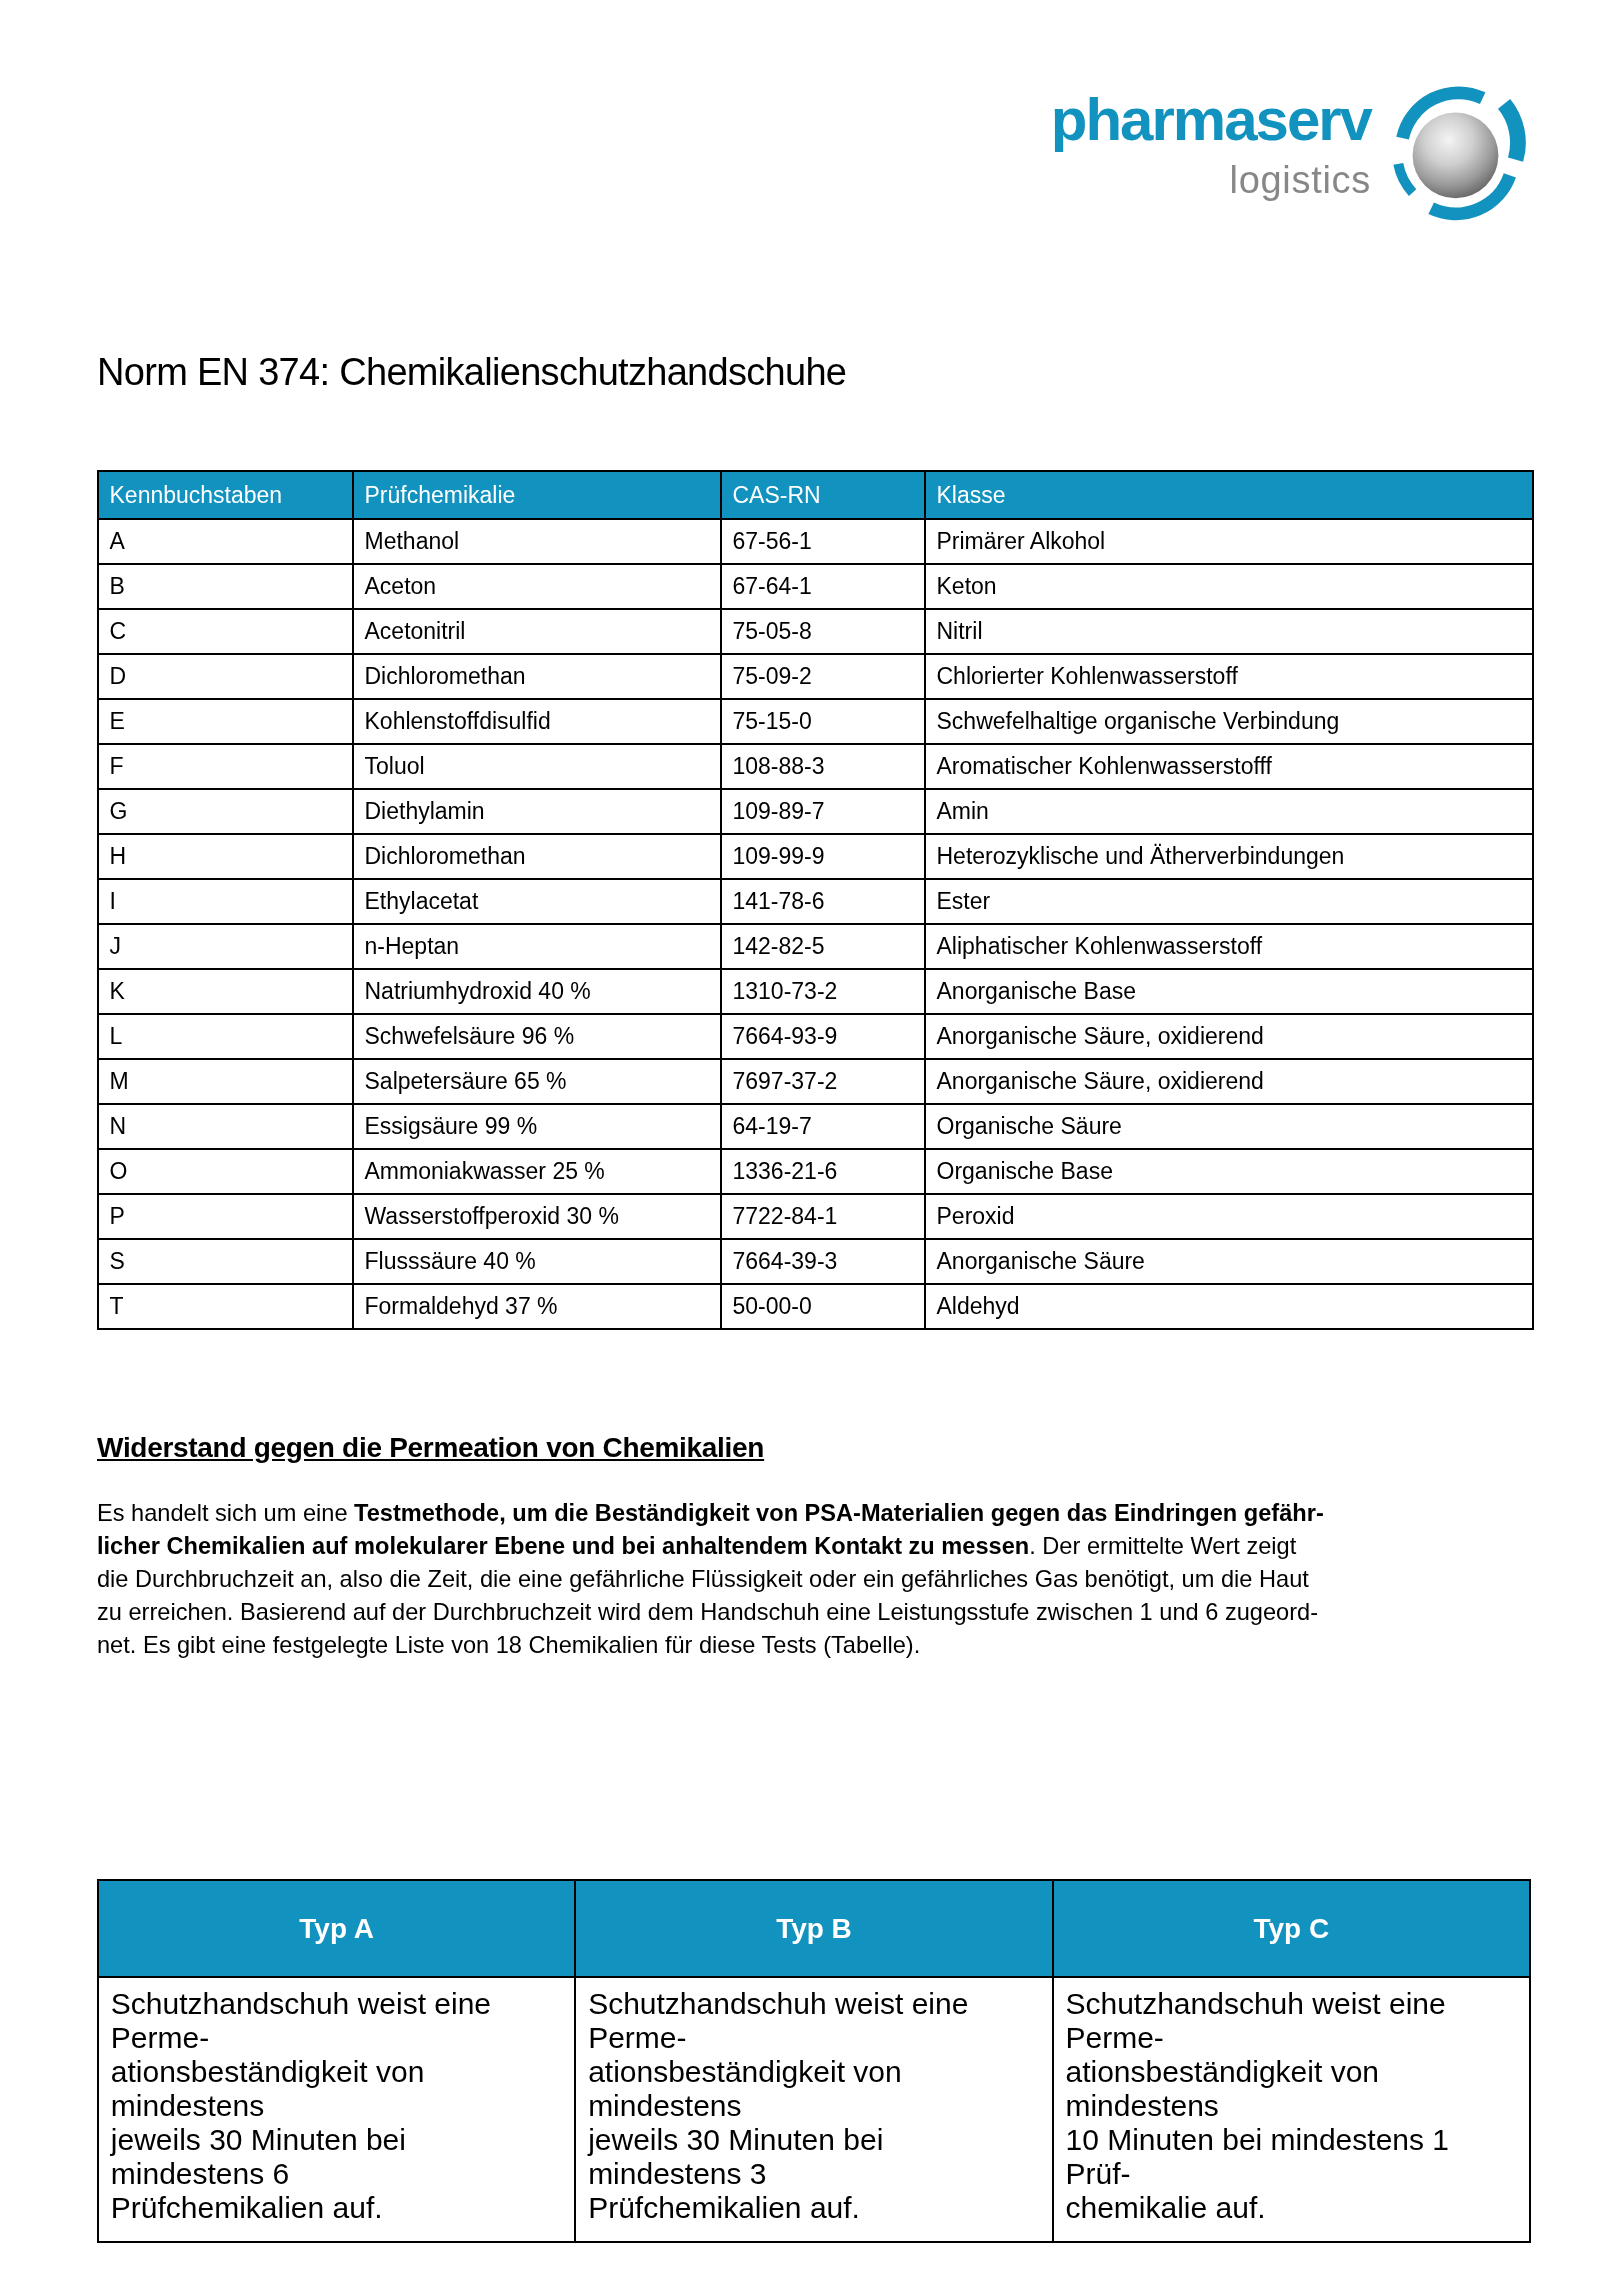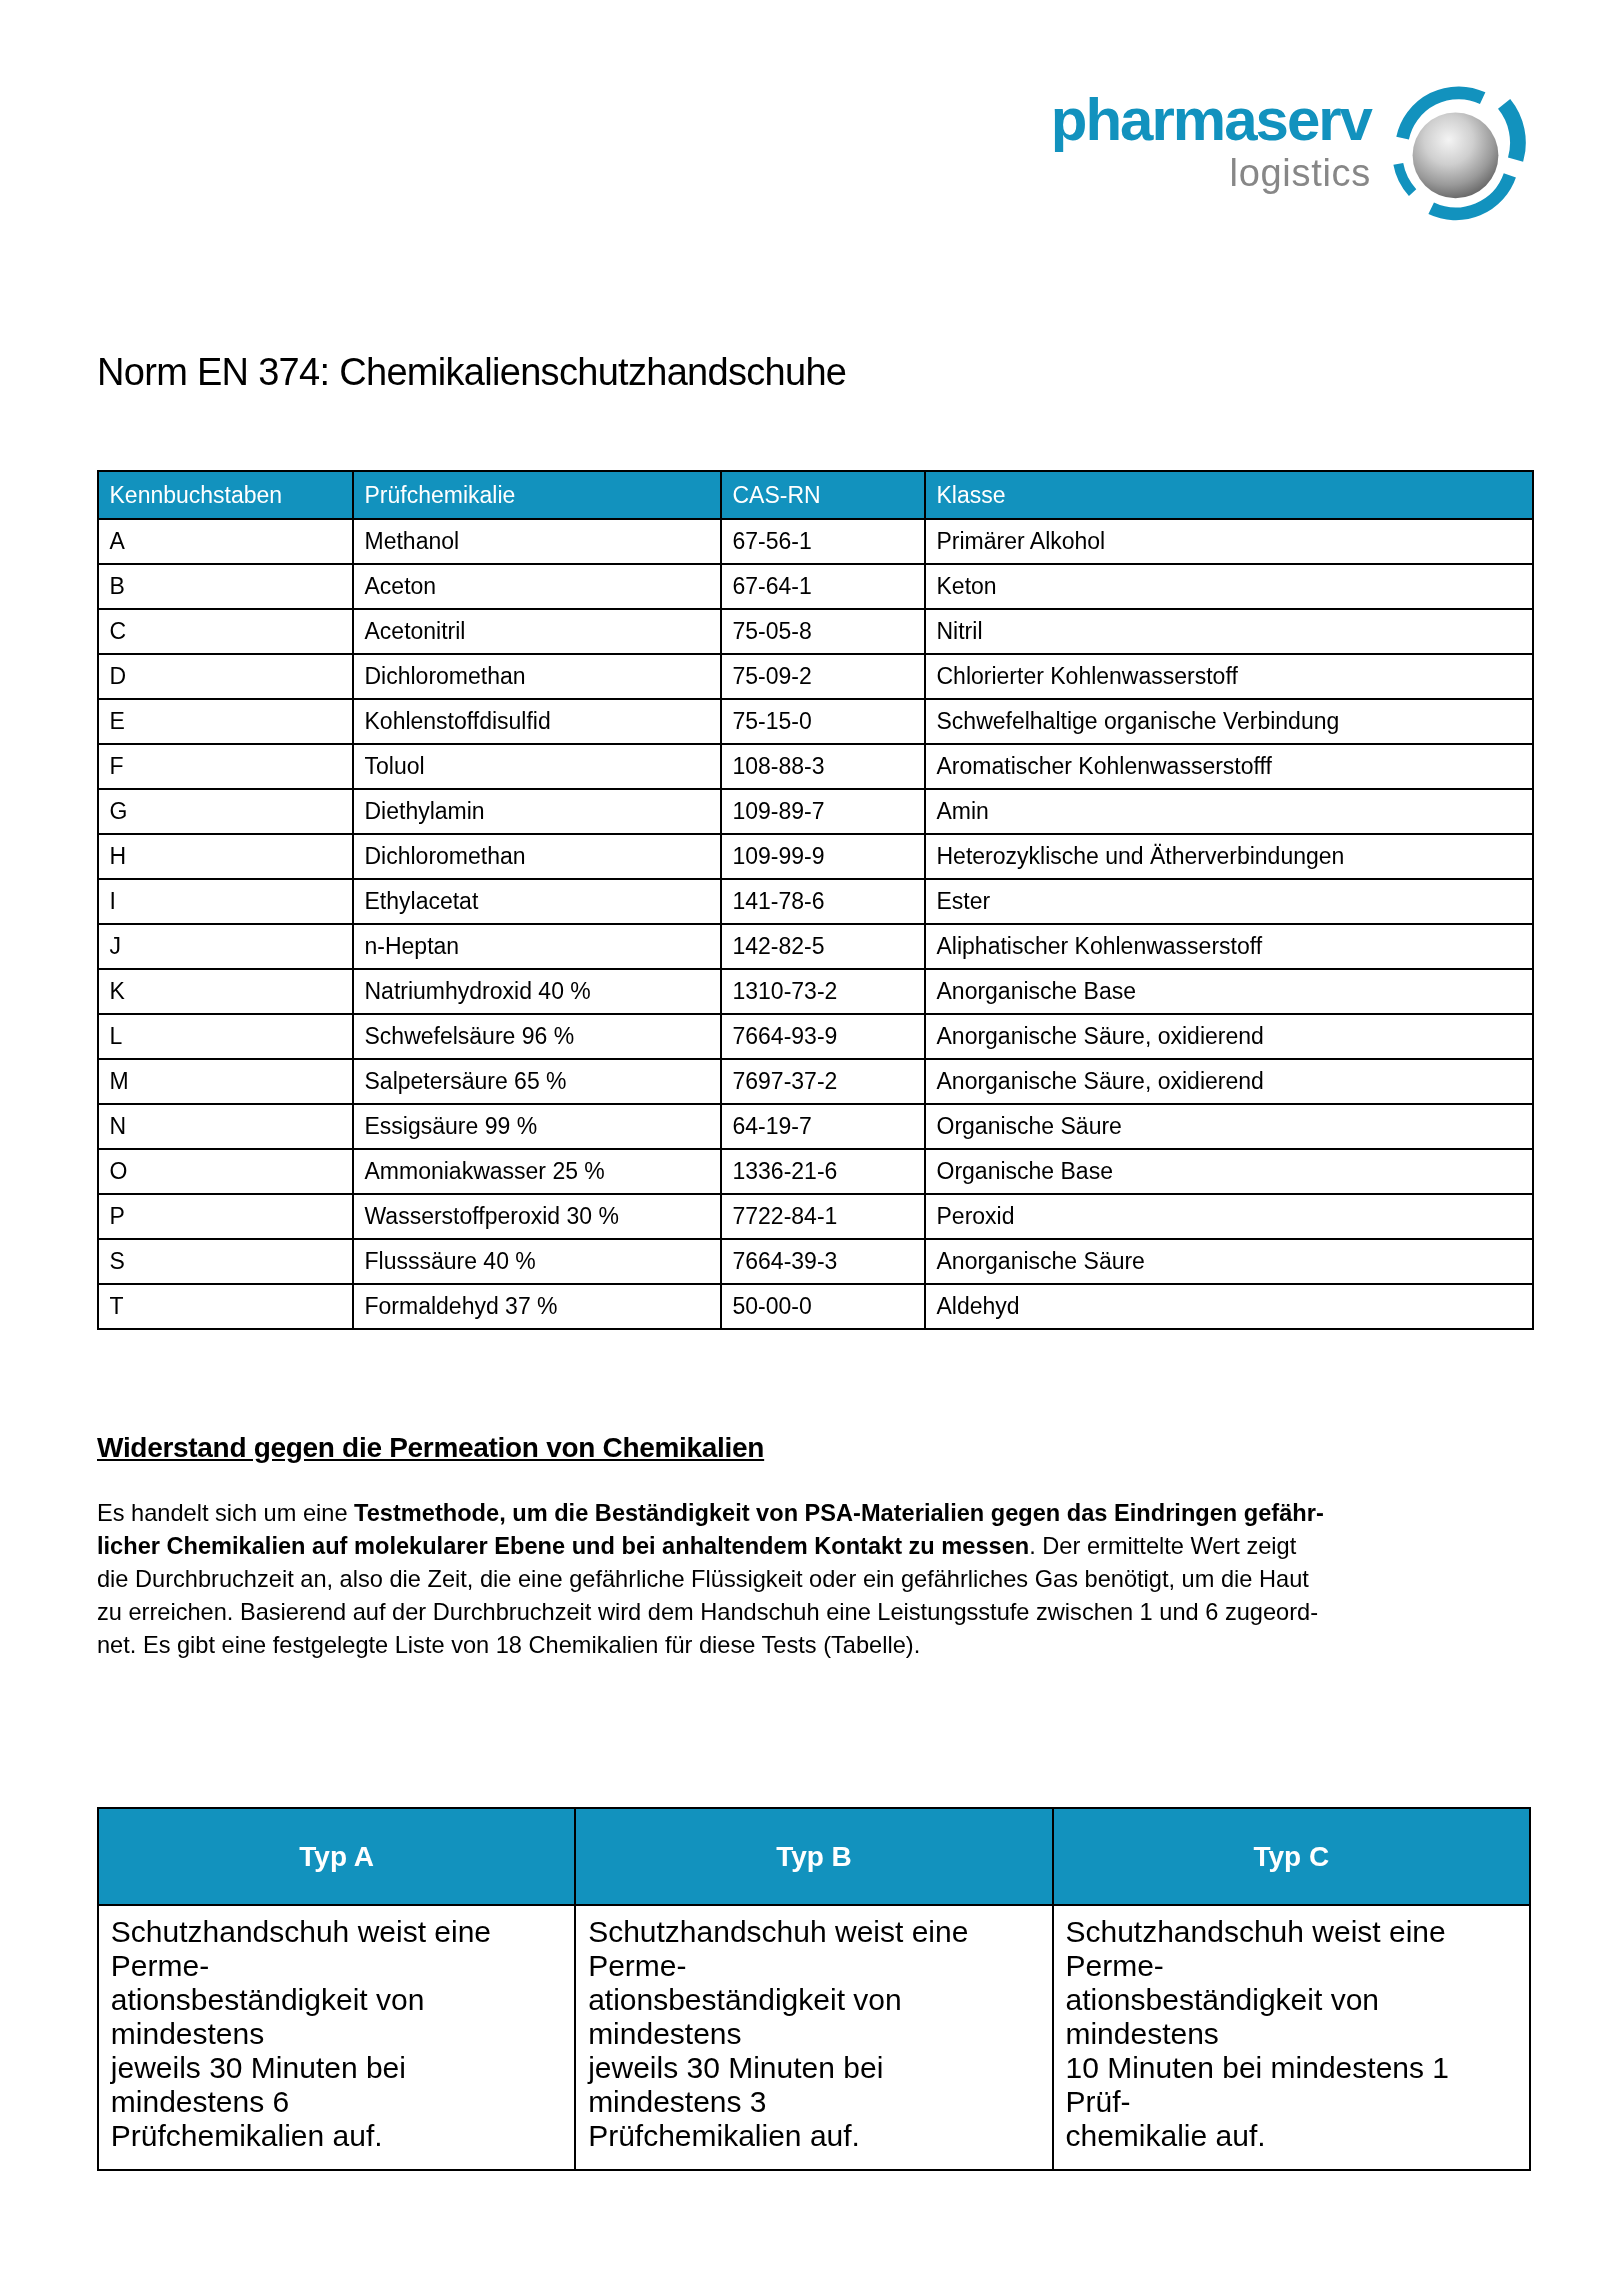--- a/index.html
+++ b/index.html
@@ -13,21 +13,21 @@
   }
   
   .logo{position:absolute;top:90px;right:96px;display:flex;align-items:flex-start;gap:13px;}
   .logo-text{text-align:right;}
   .logo-brand{
     font-size:60px;font-weight:bold;letter-spacing:-2px;
     color:#1292BE;line-height:1.0;
   }
   .logo-sub{
     font-size:38px;color:#878787;letter-spacing:0.7px;
-    line-height:1.0;margin-top:4px;
+    line-height:1.0;margin-top:11px;
   }
   .logo-icon{width:143px;height:149px;margin-top:-11.8px;}
   
   .doc-title{
     position:absolute;left:97px;top:351px;
     font-size:38px;font-weight:normal;letter-spacing:-0.7px;
     margin:0;
   }
   
   table{border-collapse:collapse;table-layout:fixed;}
@@ -57,21 +57,21 @@
   .para{
     position:absolute;left:97px;width:1446px;
     font-size:23.6px;line-height:33px;
     white-space:pre-line;
   }
   .para1{top:1497px;}
   .para2{top:1707px;}
   .para b{font-weight:bold;}
   
   .tbl2{
-    position:absolute;left:97px;top:1807px;width:1434px;
+    position:absolute;left:97px;top:1879px;width:1434px;
   }
   .tbl2 th{
     border:2.6px solid #000;background:#1292BE;color:#fff;
     font-size:28px;font-weight:bold;text-align:center;
     height:93px;vertical-align:middle;width:33.33%;
   }
   .tbl2 td{
     border:2.6px solid #000;background:#fff;
     font-size:30px;line-height:34px;
     vertical-align:top;text-align:left;

